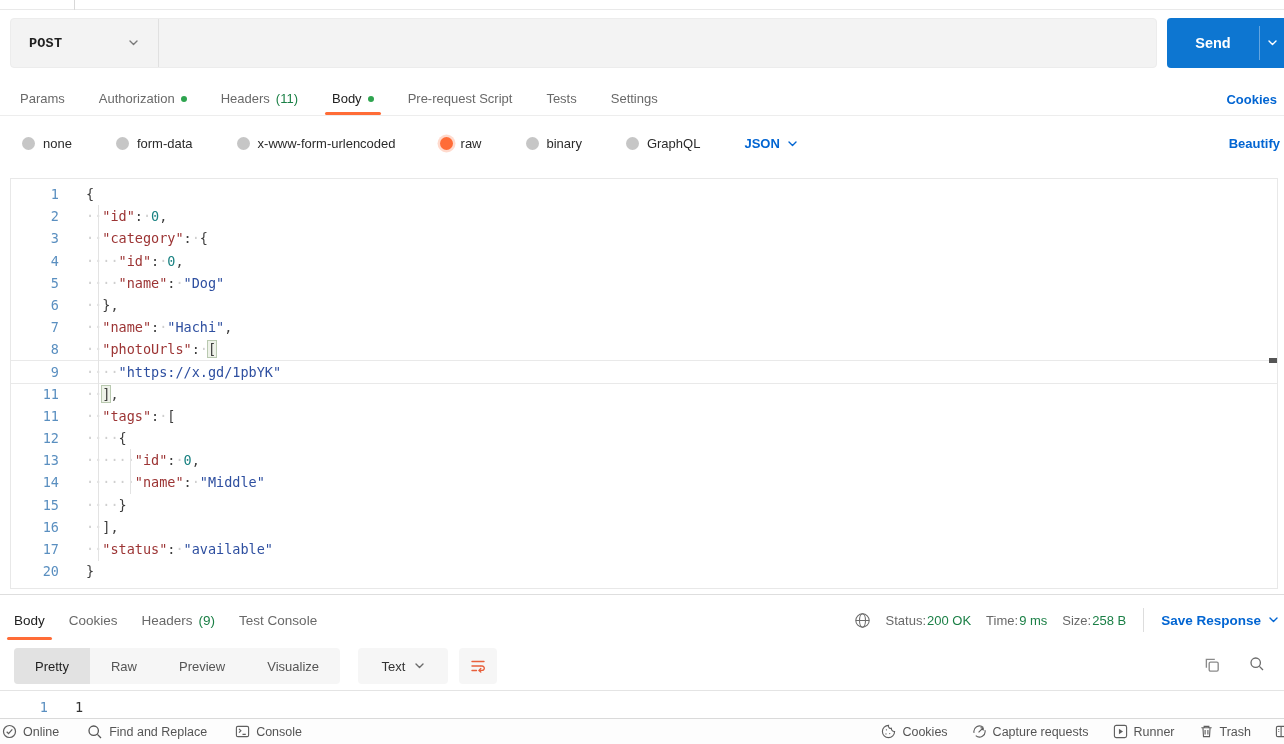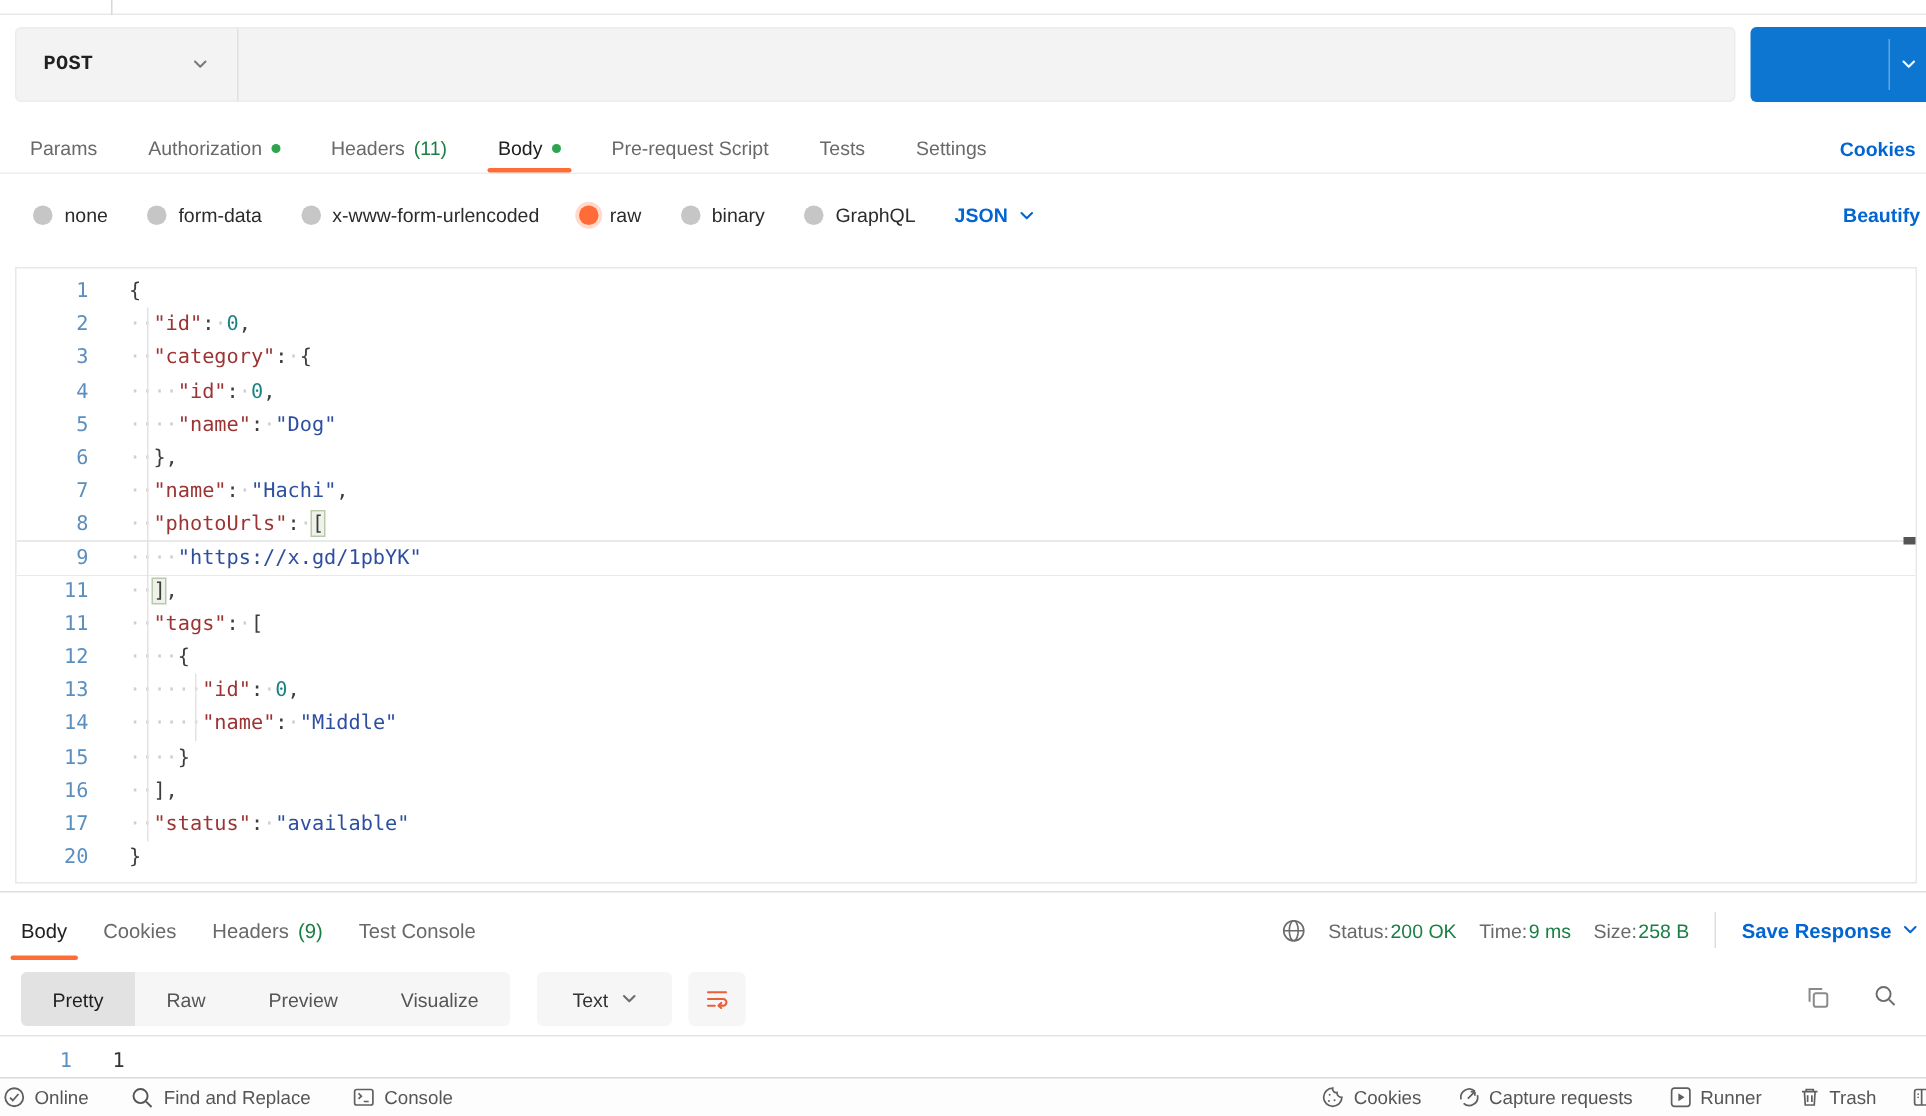--- a/index.html
+++ b/index.html
@@ -43,21 +43,21 @@
   .tab.active{color:var(--ui-dark);font-weight:500;}
   .tab.active::after{content:"";position:absolute;left:-7px;right:-7px;bottom:0;height:3px;
        background:var(--accent);border-radius:2px;}
   .tab .tab-count{color:var(--green-text);}
   .dot{width:6px;height:6px;border-radius:50%;background:var(--green-dot);display:inline-block;}
   #cookies-link{right:7px;top:82px;height:34px;display:flex;align-items:center;
        color:var(--link-blue);font-weight:600;font-size:13px;cursor:pointer;}
 
   
   #modes{left:0;top:125px;width:1284px;height:37px;display:flex;align-items:center;
-         gap:26px;padding-left:22px;font-size:13px;}
+         gap:44px;padding-left:22px;font-size:13px;}
   .mode{display:flex;align-items:center;gap:8px;cursor:pointer;color:#2b2b2b;}
   .radio{width:13px;height:13px;border-radius:50%;background:#c6c6c6;}
   .mode.selected .radio{background:var(--accent);box-shadow:0 0 0 2.5px rgba(255,108,55,.25);}
   #lang-select{display:flex;align-items:center;gap:8px;color:var(--link-blue);
          font-weight:600;cursor:pointer;}
   #beautify-link{right:4px;top:125px;height:37px;display:flex;align-items:center;
          color:var(--link-blue);font-weight:600;font-size:13px;cursor:pointer;}
 
   
   #editor{left:10px;top:178px;width:1268px;height:411px;border:1px solid #e8e8e8;
@@ -133,20 +133,21 @@
     <span>POST</span>
   </div>
   <span class="icon" id="method-chevron">
       <svg width="9" height="6" viewBox="0 0 9 6" fill="none">
         <path d="M1 1l3.5 3.5L8 1" stroke="currentColor" stroke-width="1.4" stroke-linecap="round" stroke-linejoin="round"></path>
       </svg>
     </span>
   <div id="method-divider"></div>
 </div>
 <div class="abs" id="send-btn">
+  <div id="send-label">Send</div>
   <div id="send-divider"></div>
   <span class="icon" id="send-chevron">
       <svg width="9" height="6" viewBox="0 0 9 6" fill="none">
         <path d="M1 1l3.5 3.5L8 1" stroke="currentColor" stroke-width="1.4" stroke-linecap="round" stroke-linejoin="round"></path>
       </svg>
     </span>
 </div>
 
 <div class="abs" id="req-tabs">
     <div class="tab">

